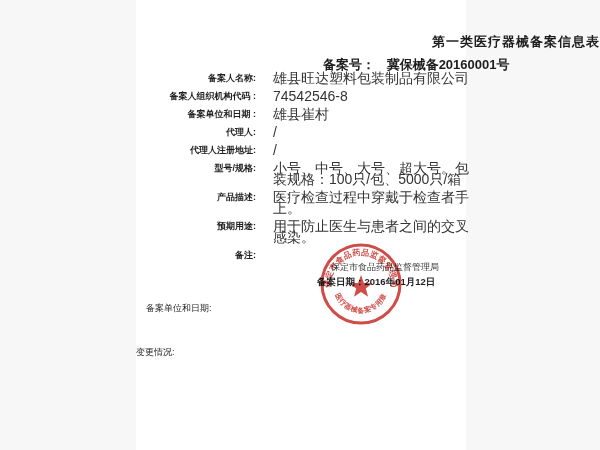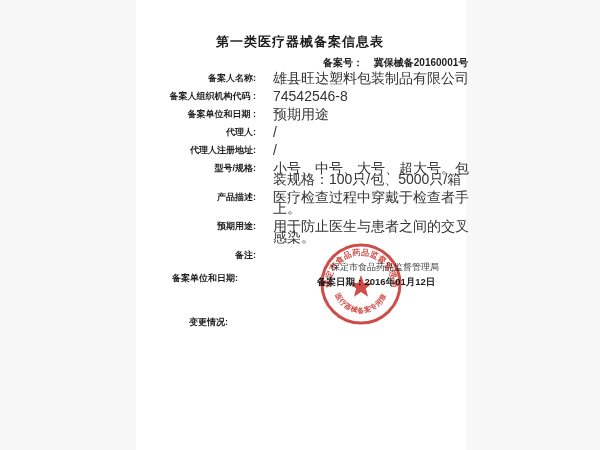--- a/index.html
+++ b/index.html
@@ -10,40 +10,40 @@
     color:#2a2a2a;
   }
   .page{
     position:relative;width:600px;height:450px;background:#fff;
   }
   .edge-band{position:absolute;top:0;height:450px;background:#f7f7f7;}
   .edge-left{left:0;width:136px;}
   .edge-right{right:0;width:134px;}
   .doc-title{
     position:absolute;top:33px;left:0;width:600px;
-    text-align:center;font-size:13px;font-weight:bold;color:#1d1d1d;
+    text-align:right;font-size:13px;font-weight:bold;color:#1d1d1d;
     letter-spacing:1px;margin:0;
   }
   .filing-no{
-    position:absolute;top:56px;left:323px;font-size:10px;font-weight:bold;color:#1d1d1d;
+    position:absolute;top:56px;left:323px;font-size:13px;font-weight:bold;color:#1d1d1d;
   }
   .filing-no .v{margin-left:8px;}
   .rows{
     position:absolute;top:73px;left:146px;width:326px;
   }
   .row{display:flex;margin-bottom:7px;margin-left:18px;}
   .row .lbl{
     width:92px;text-align:right;font-weight:bold;font-size:9px;line-height:10px;
     color:#1f1f1f;flex:0 0 92px;
   }
   .row .val{
     margin-left:17px;font-size:14px;line-height:11px;color:#333;width:214px;
   }
   .bottom-label{
-    position:absolute;font-size:9px;font-weight:bold;color:#1f1f1f;text-align:right;width:92px;
+    position:absolute;font-size:9px;font-weight:normal;color:#1f1f1f;text-align:left;width:92px;margin-top:30px;
   }
   .filing-unit-label{top:272px;left:146px;}
   .change-label{top:316px;left:136px;}
   .agency-line{
     position:absolute;top:261px;left:331px;font-size:9px;color:#3a3a3a;white-space:nowrap;
   }
   .date-line{
     position:absolute;top:276px;left:317px;font-size:9.5px;font-weight:bold;color:#222;white-space:nowrap;
   }
   .seal{
@@ -69,21 +69,21 @@
     <div class="row">
       <span class="lbl">备案人名称:</span>
       <span class="val">雄县旺达塑料包装制品有限公司</span>
     </div>
     <div class="row">
       <span class="lbl">备案人组织机构代码 :</span>
       <span class="val">74542546-8</span>
     </div>
     <div class="row">
       <span class="lbl">备案单位和日期 :</span>
-      <span class="val">预期用途</span>
+      <span class="val">雄县崔村</span>
     </div>
     <div class="row">
       <span class="lbl">代理人:</span>
       <span class="val">/</span>
     </div>
     <div class="row">
       <span class="lbl">代理人注册地址:</span>
       <span class="val">/</span>
     </div>
     <div class="row">

